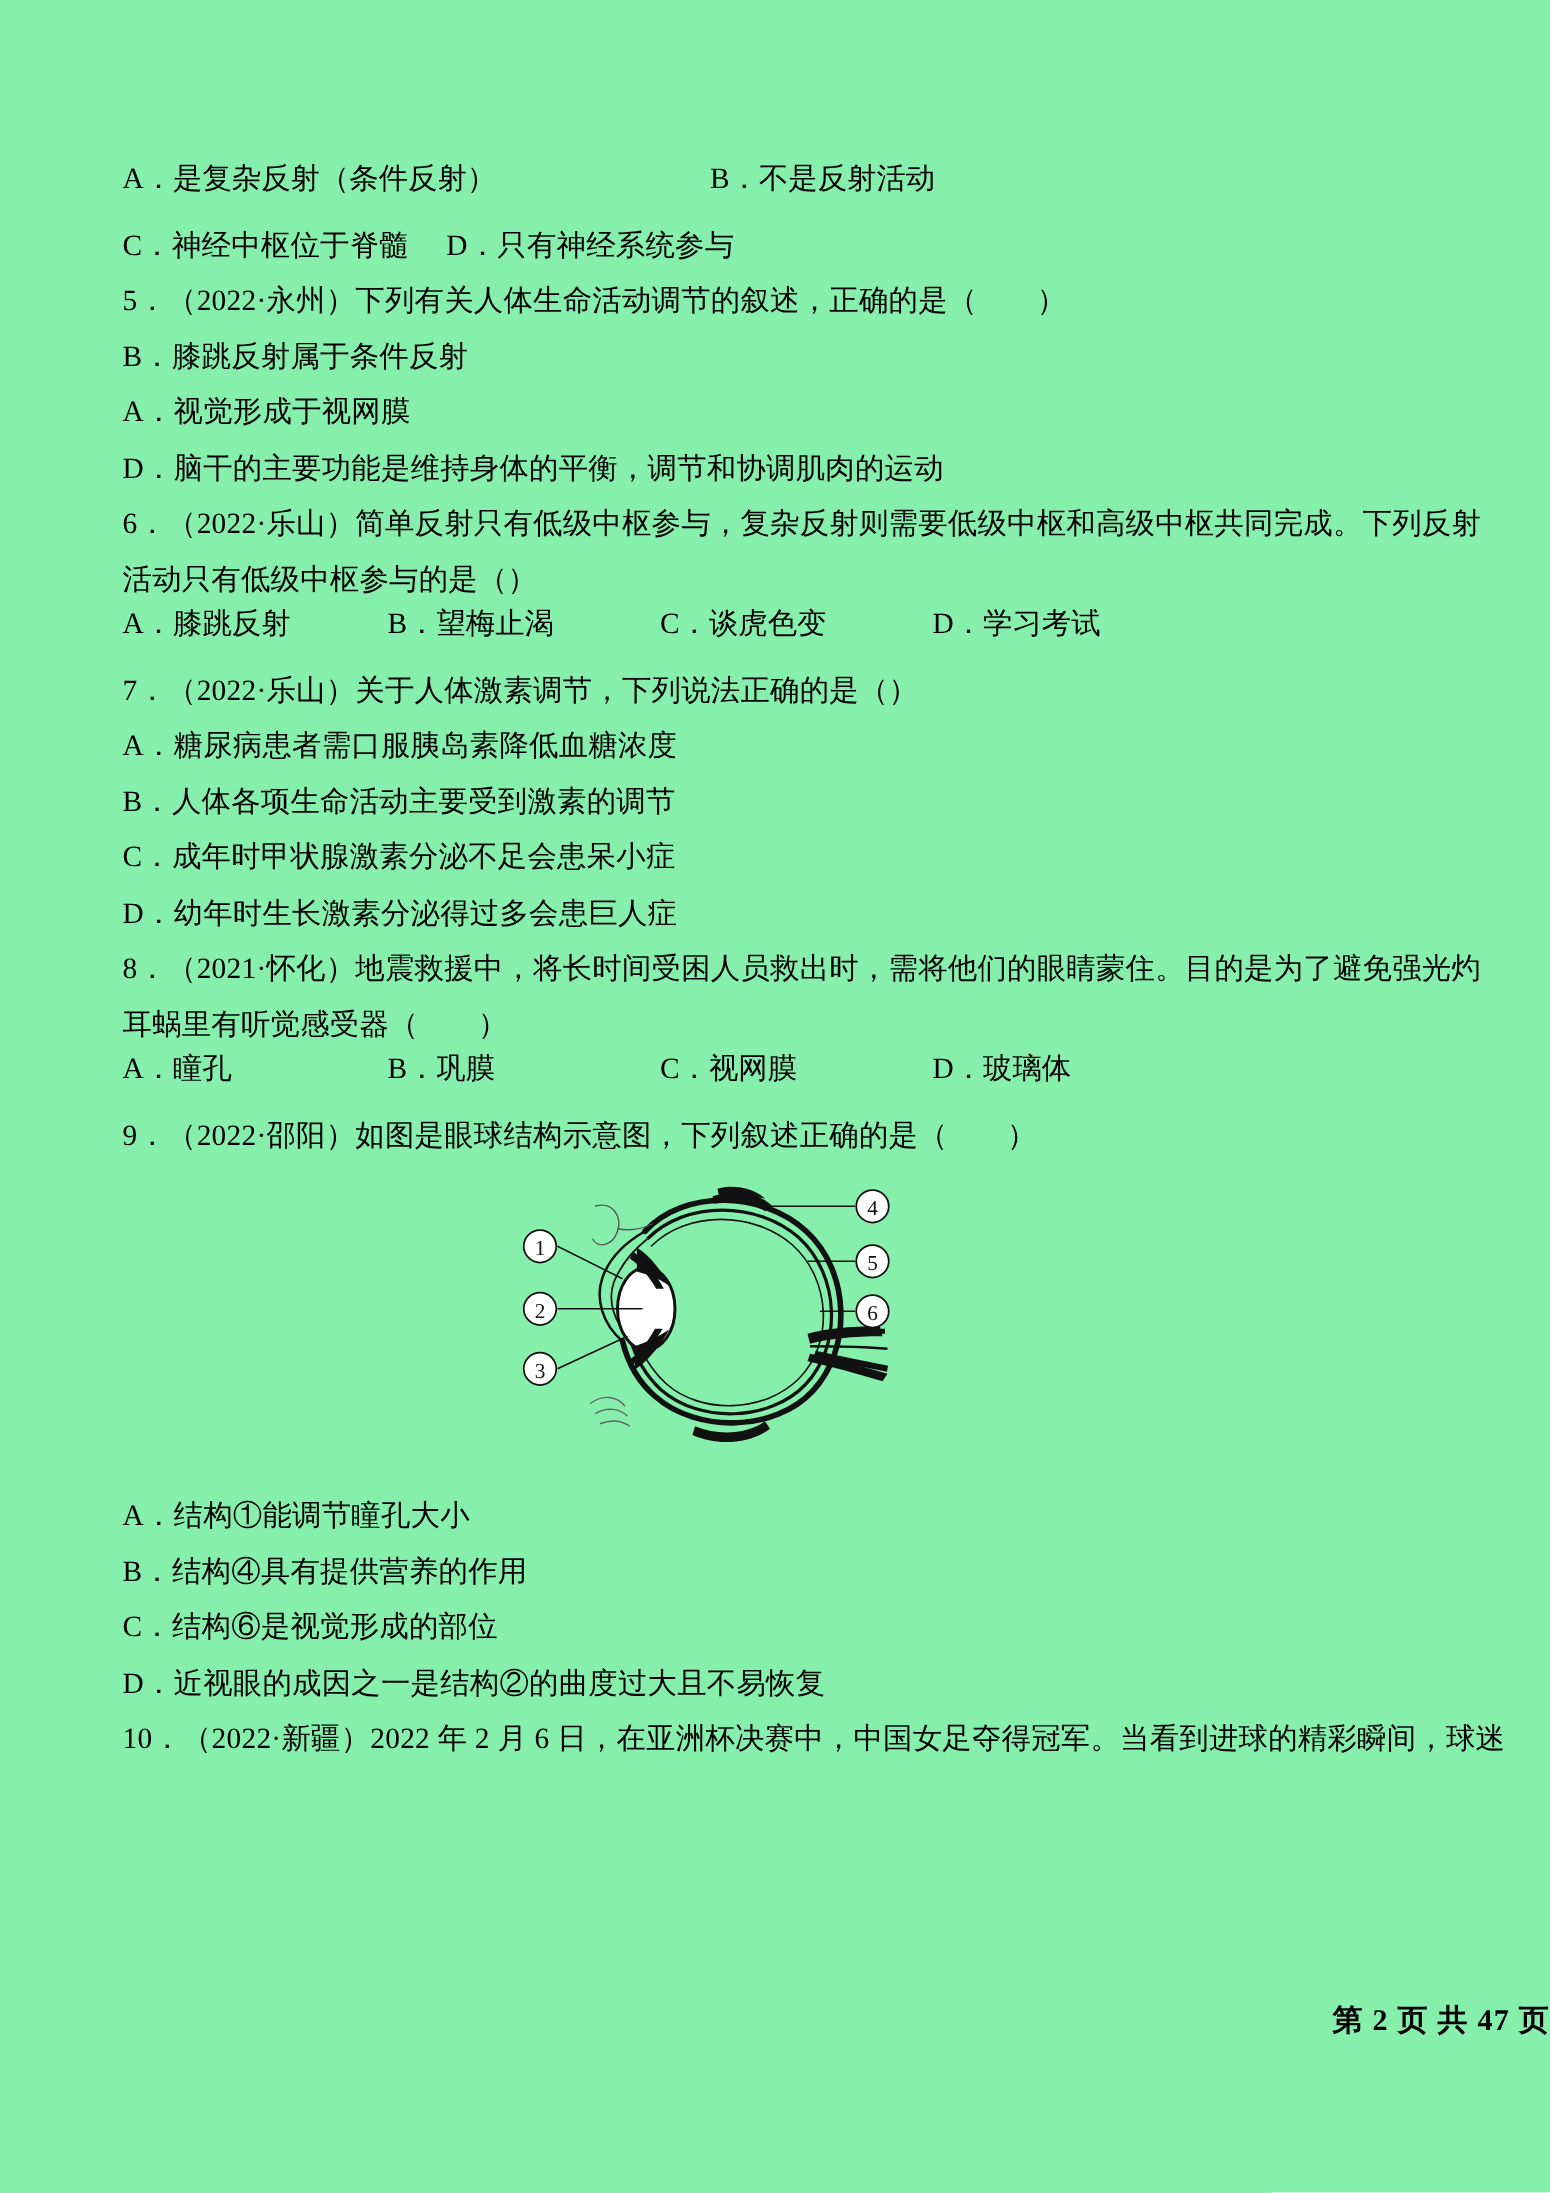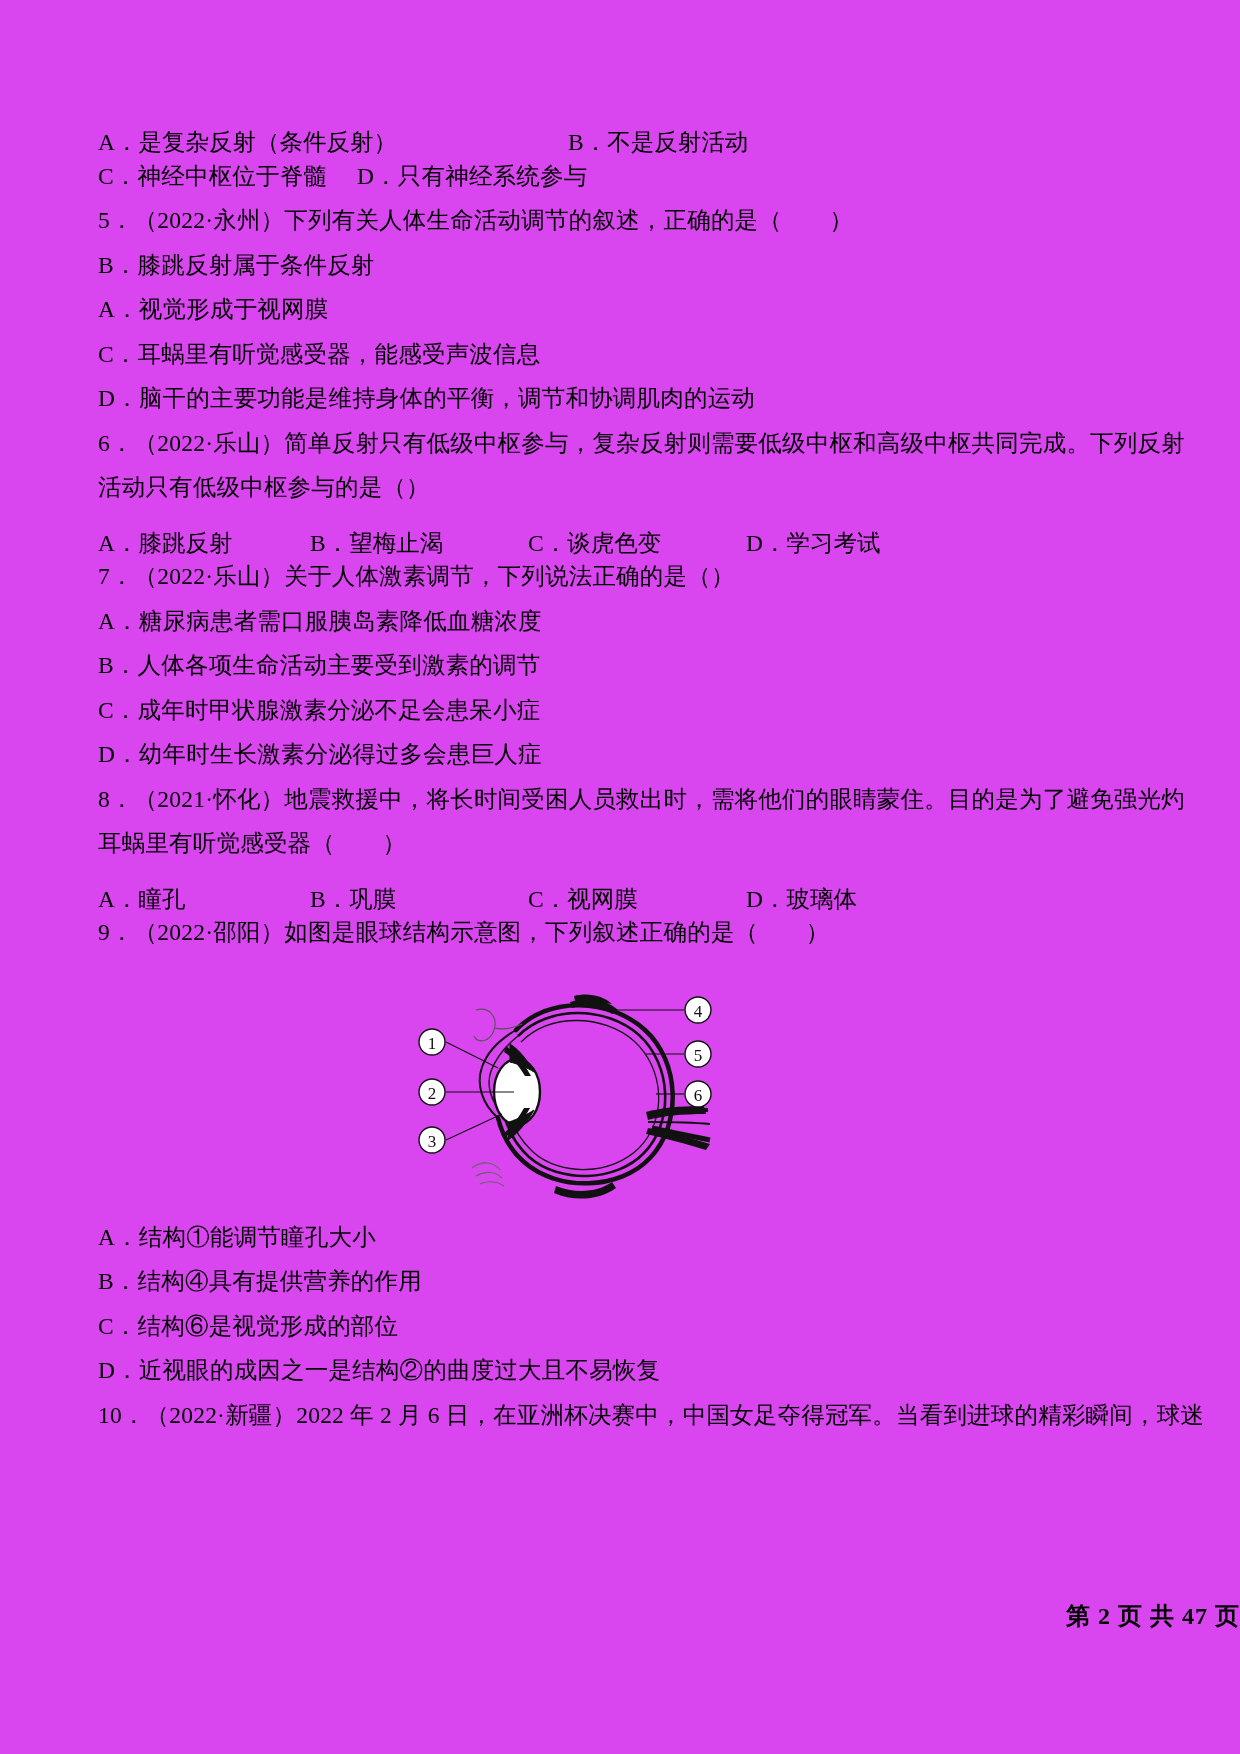--- a/index.html
+++ b/index.html
@@ -8,41 +8,41 @@
     background: #ffffff;
   }
   body {
     font-family: "Liberation Serif", "DejaVu Serif", serif;
     color: #000000;
   }
   .page {
     position: relative;
     width: 1240px;
     height: 1754px;
-    background: #d946ef;
+    background: #86efac;
     overflow: hidden;
     box-sizing: border-box;
     text-decoration: underline;
   }
   .content {
     position: absolute;
     left: 98px;
     top: 120px;
     width: 1062px;
   }
   .line {
     font-size: 23.5px;
     line-height: 1.0;
     letter-spacing: 0.2px;
     white-space: pre;
     margin: 0;
     padding: 0;
     height: 44.5px;
     display: flex;
-    align-items: flex-start;
+    align-items: flex-end;
   }
   .opt-row {
     display: flex;
     align-items: center;
     height: 44.5px;
     font-size: 23.5px;
     white-space: pre;
   }
   .opt-col-a { width: 212px; flex: none; }
   .opt-col-b { width: 218px; flex: none; }
@@ -93,23 +93,20 @@
     <div class="line">
       <span>5．（2022·永州）下列有关人体生命活动调节的叙述，正确的是（　　）</span>
     </div>
     <div class="line">
       <span>B．膝跳反射属于条件反射</span>
     </div>
     <div class="line">
       <span>A．视觉形成于视网膜</span>
     </div>
     <div class="line">
-      <span>C．耳蜗里有听觉感受器，能感受声波信息</span>
-    </div>
-    <div class="line">
       <span>D．脑干的主要功能是维持身体的平衡，调节和协调肌肉的运动</span>
     </div>
 
     <div class="line">
       <span>6．（2022·乐山）简单反射只有低级中枢参与，复杂反射则需要低级中枢和高级中枢共同完成。下列反射</span>
     </div>
     <div class="line">
       <span>活动只有低级中枢参与的是（）</span>
     </div>
     <div class="opt-row">

